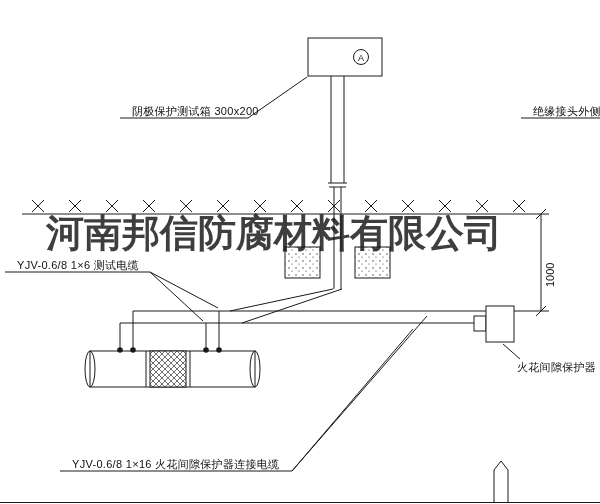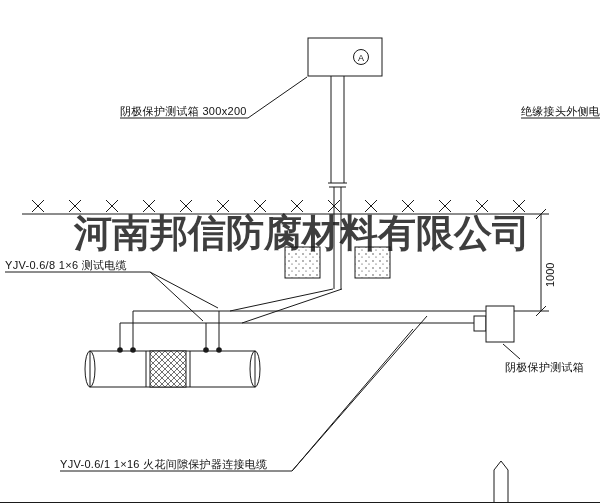--- a/index.html
+++ b/index.html
@@ -4,29 +4,29 @@
 <style>
   * { margin:0; padding:0; box-sizing:border-box; }
   html,body { background:#ffffff; }
   .canvas {
     position:relative; width:600px; height:504px; background:#ffffff;
     overflow:hidden; font-family:"Liberation Sans", sans-serif;
   }
   .canvas > svg { position:absolute; left:0; top:0; }
   .lbl {
     position:absolute; font-size:11px; color:#111;
-    white-space:nowrap; letter-spacing:0.3px;
+    white-space:nowrap; letter-spacing:0.3px;margin-left:12px;
   }
   .dim-label {
     position:absolute; left:544px; top:287px;
     transform:rotate(-90deg); transform-origin:0 0;
     font-size:11px; color:#111; white-space:nowrap;
   }
   .watermark {
-    position:absolute; left:74px; top:208px;
+    position:absolute; left:46px; top:208px;
     font-family:"Liberation Serif", serif;
     font-size:38px; font-weight:600; color:#141414; opacity:0.82;
     white-space:nowrap; letter-spacing:0px;
   }
 </style>
 </head>
 <body>
 
 <div class="canvas">
 
@@ -144,19 +144,19 @@
   </svg>
 
   <div class="lbl" style="left:120px; top:104px;">阴极保护测试箱 300x200</div>
 
   <div class="lbl" style="left:521px; top:104px;">绝缘接头外侧电缆</div>
 
   <div class="lbl" style="left:5px; top:258px;">YJV-0.6/8 1×6 测试电缆</div>
 
   <div class="dim-label">1000</div>
 
-  <div class="lbl" style="left:505px; top:360px;">阴极保护测试箱</div>
+  <div class="lbl" style="left:505px; top:360px;">火花间隙保护器</div>
 
-  <div class="lbl" style="left:60px; top:457px;">YJV-0.6/1 1×16 火花间隙保护器连接电缆</div>
+  <div class="lbl" style="left:60px; top:457px;">YJV-0.6/8 1×16 火花间隙保护器连接电缆</div>
 
   <div class="watermark">河南邦信防腐材料有限公司</div>
 
 </div>
 
 </body></html>

